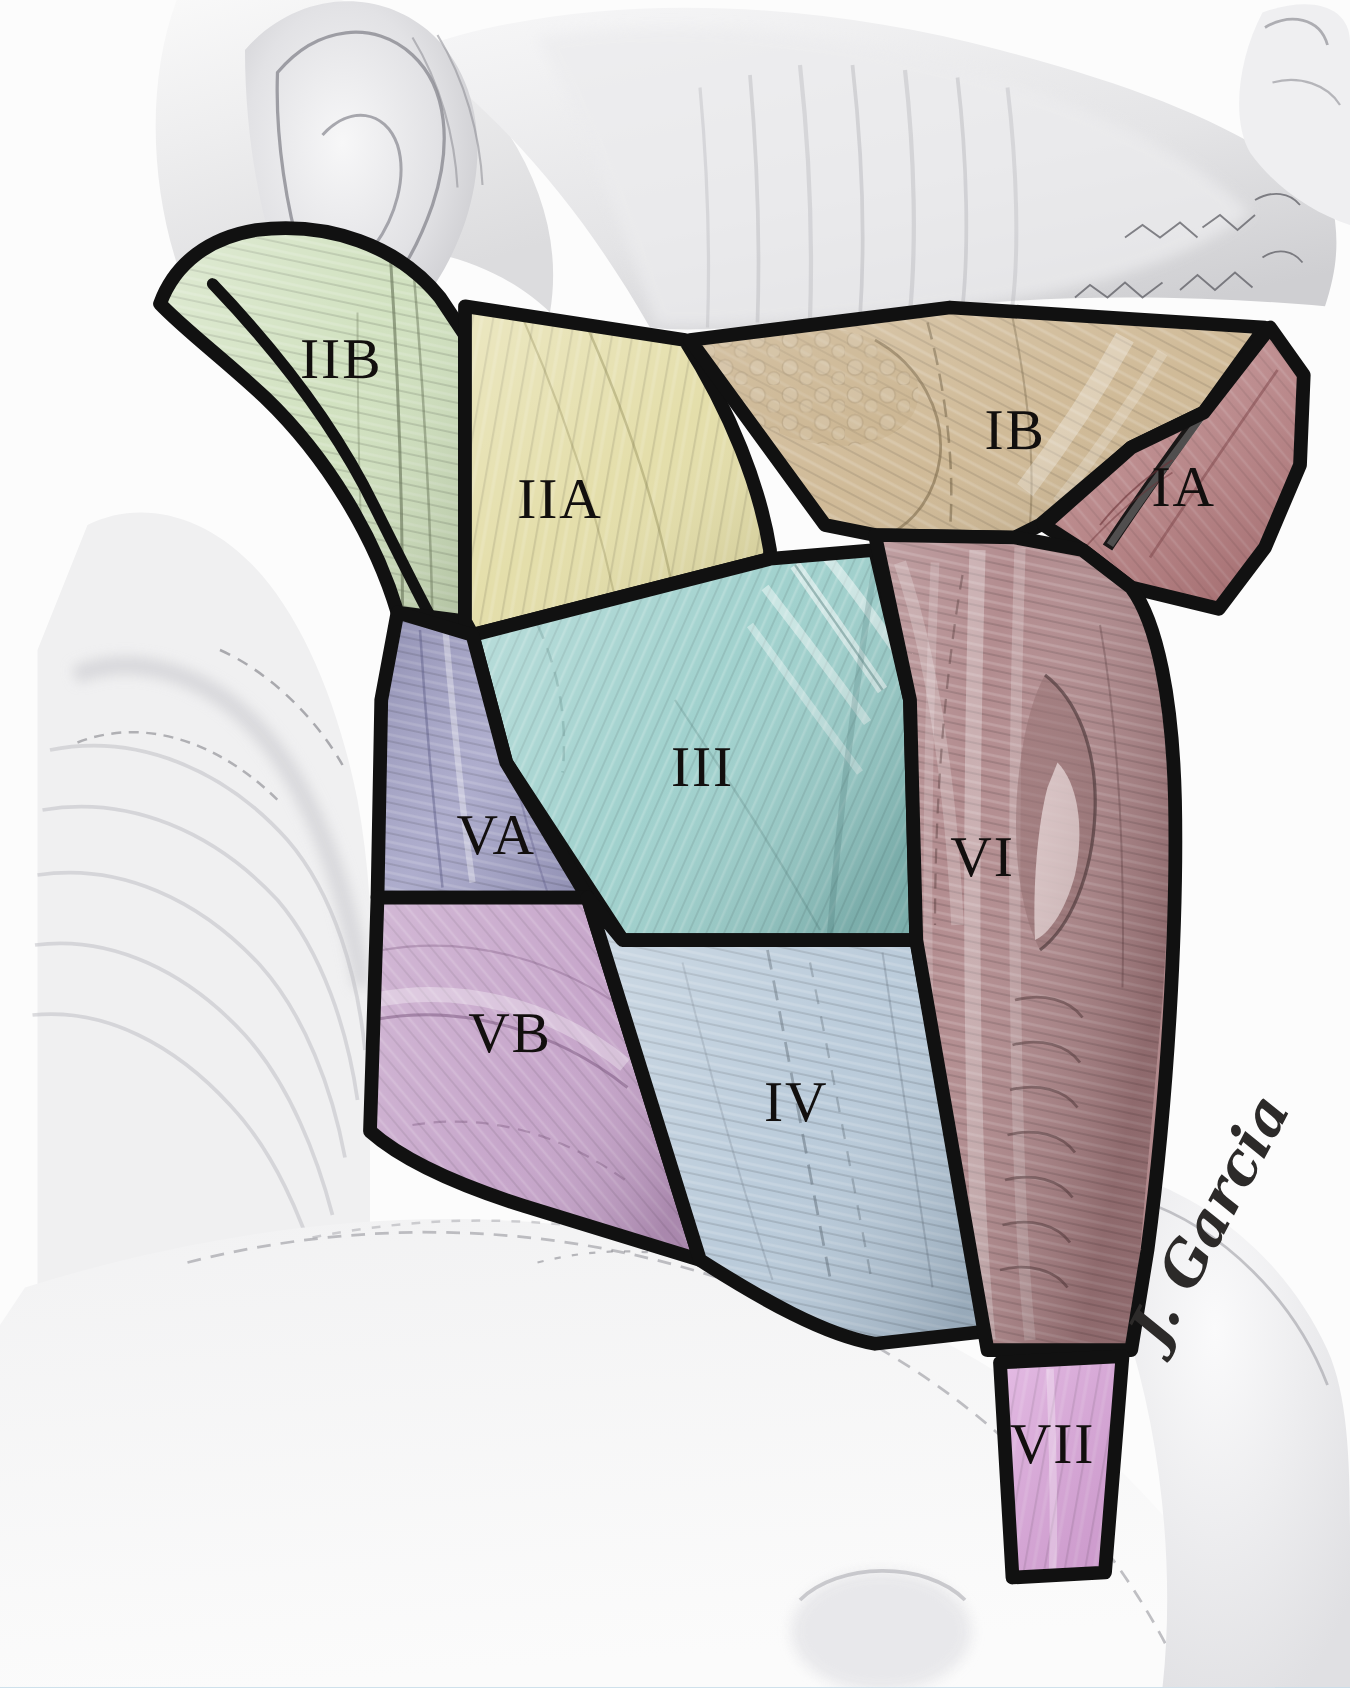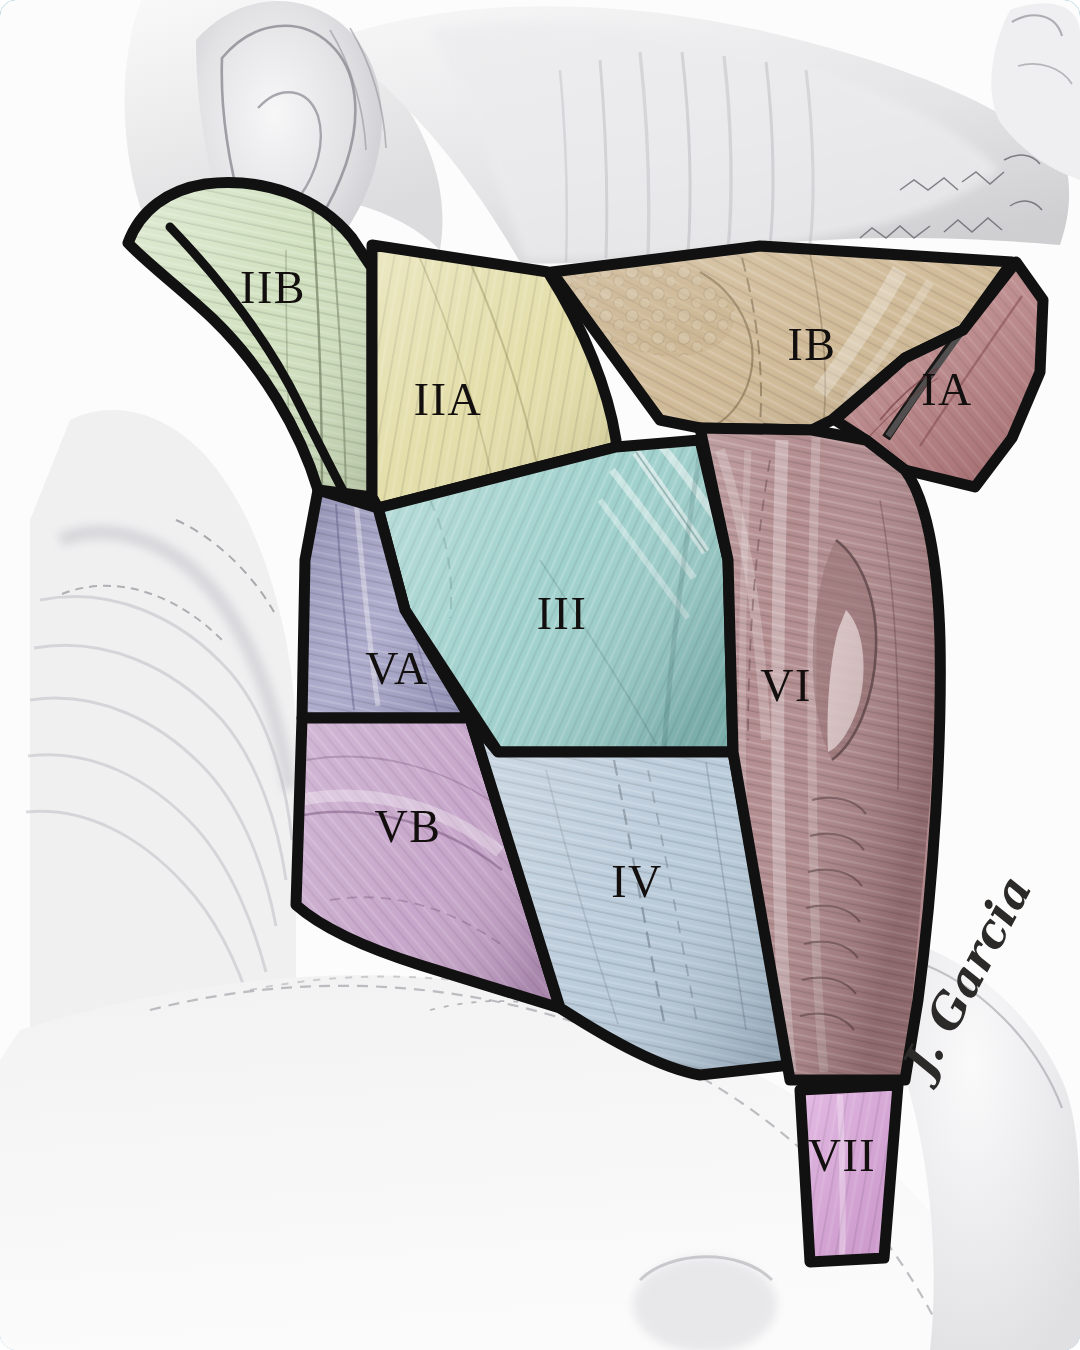--- a/index.html
+++ b/index.html
@@ -10,21 +10,20 @@
   }
   body {
     font-family: "Liberation Serif", "DejaVu Serif", serif;
   }
   #stage {
     position: relative;
     width: 1080px;
     height: 1350px;
     overflow: hidden;
     background: #0369a1;
-    border-radius: 16px;
   }
   #stage svg {
     position: absolute;
     top: 0;
     left: 0;
     width: 1080px;
     height: 1350px;
     display: block;
   }
   .lvl-label {

